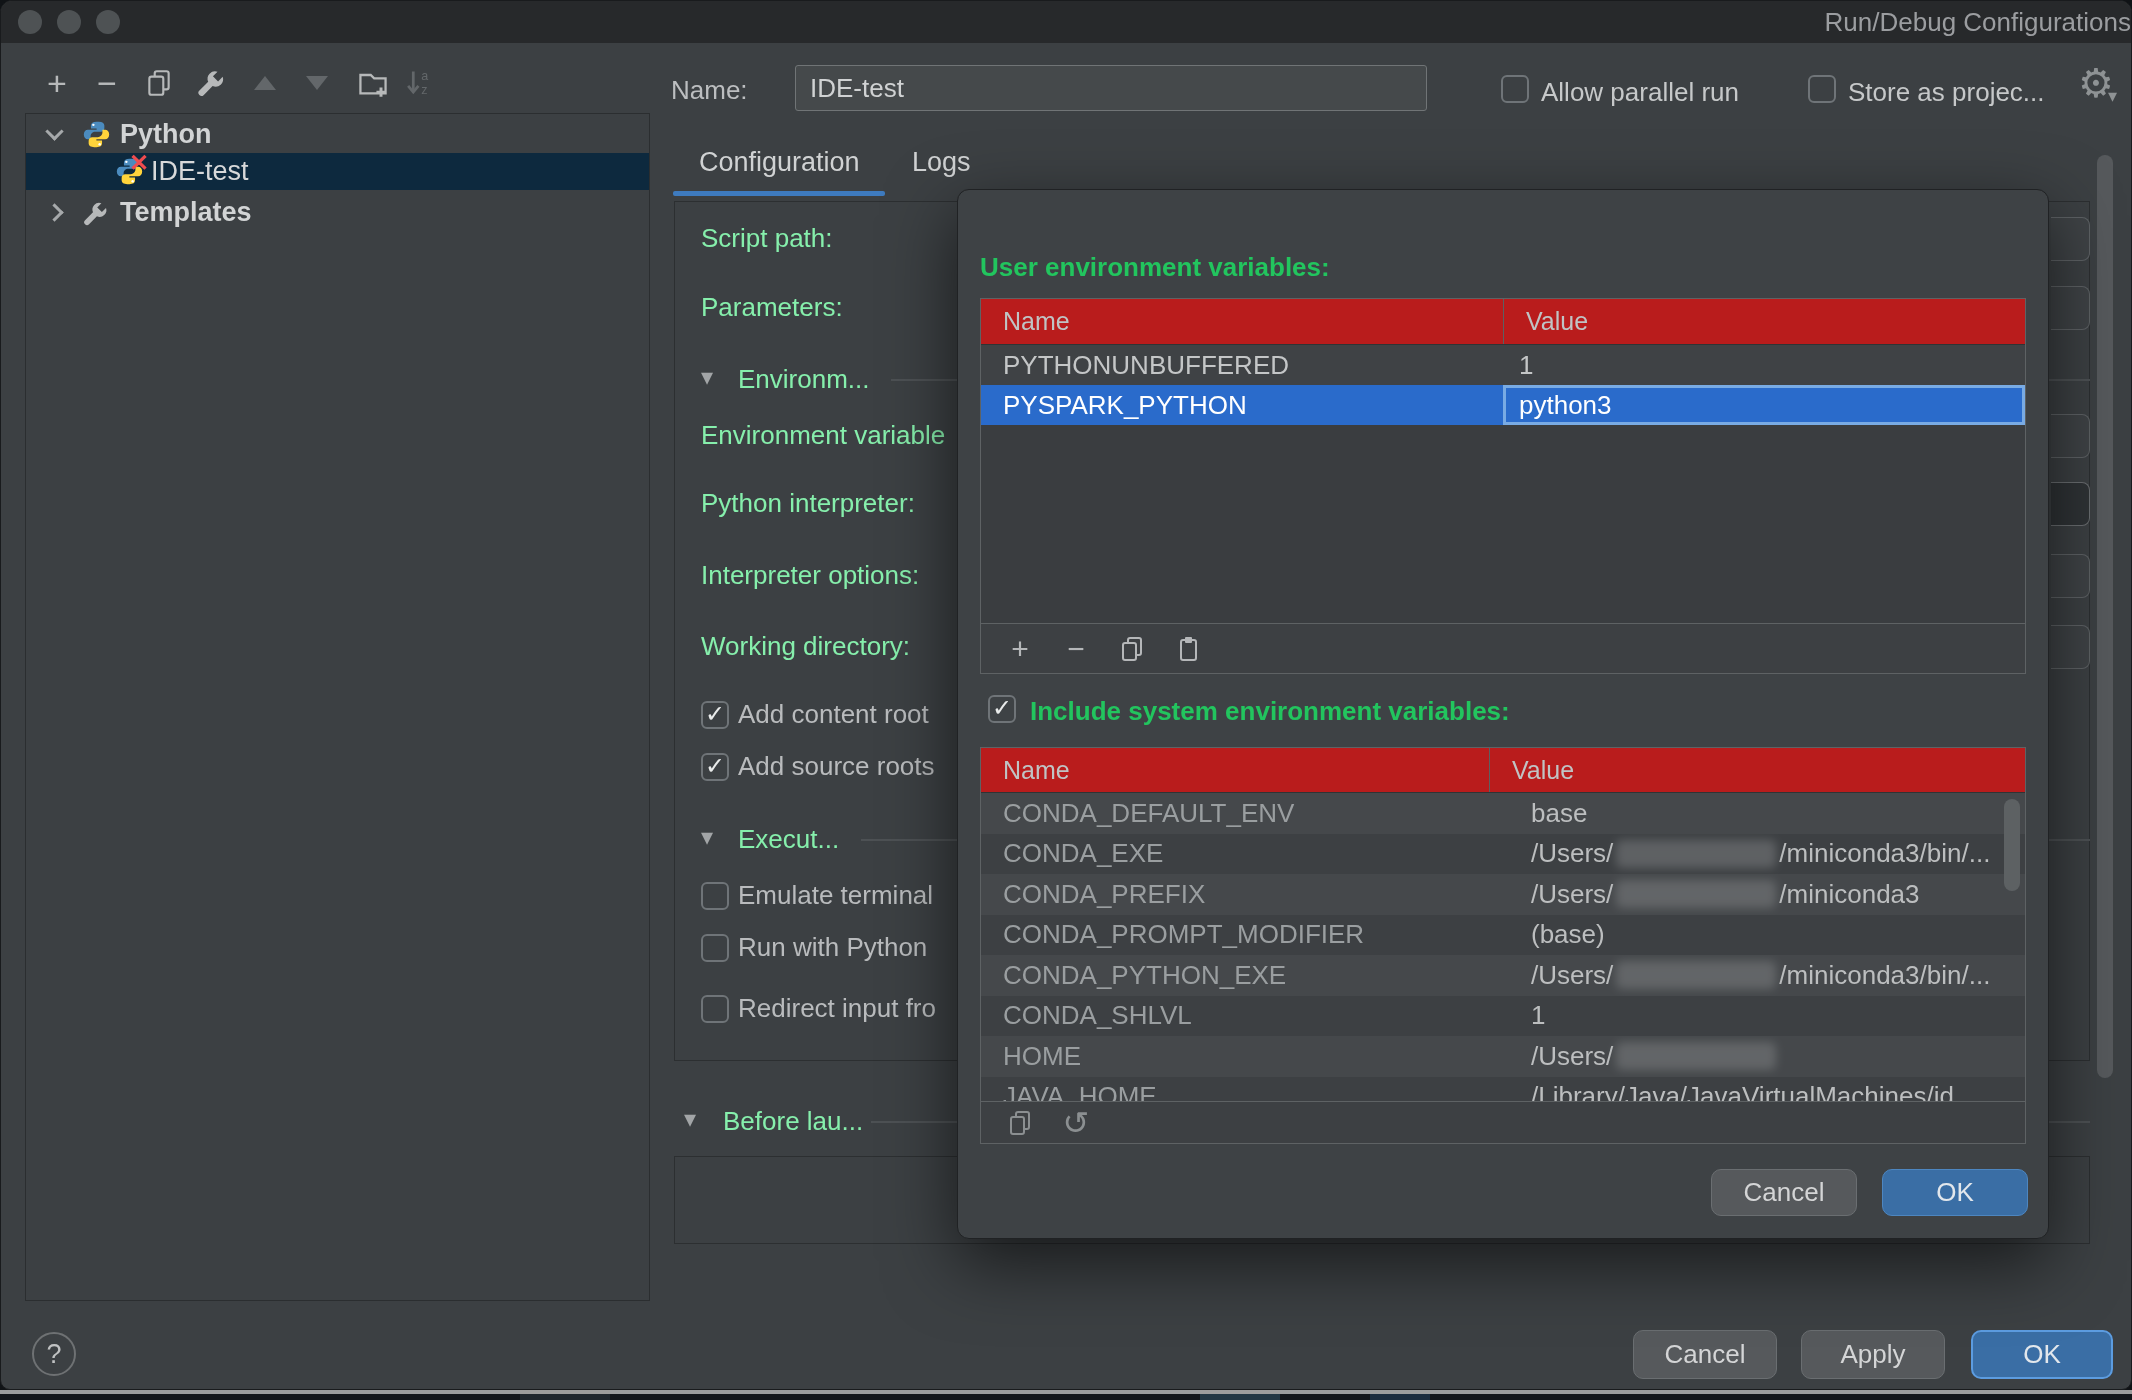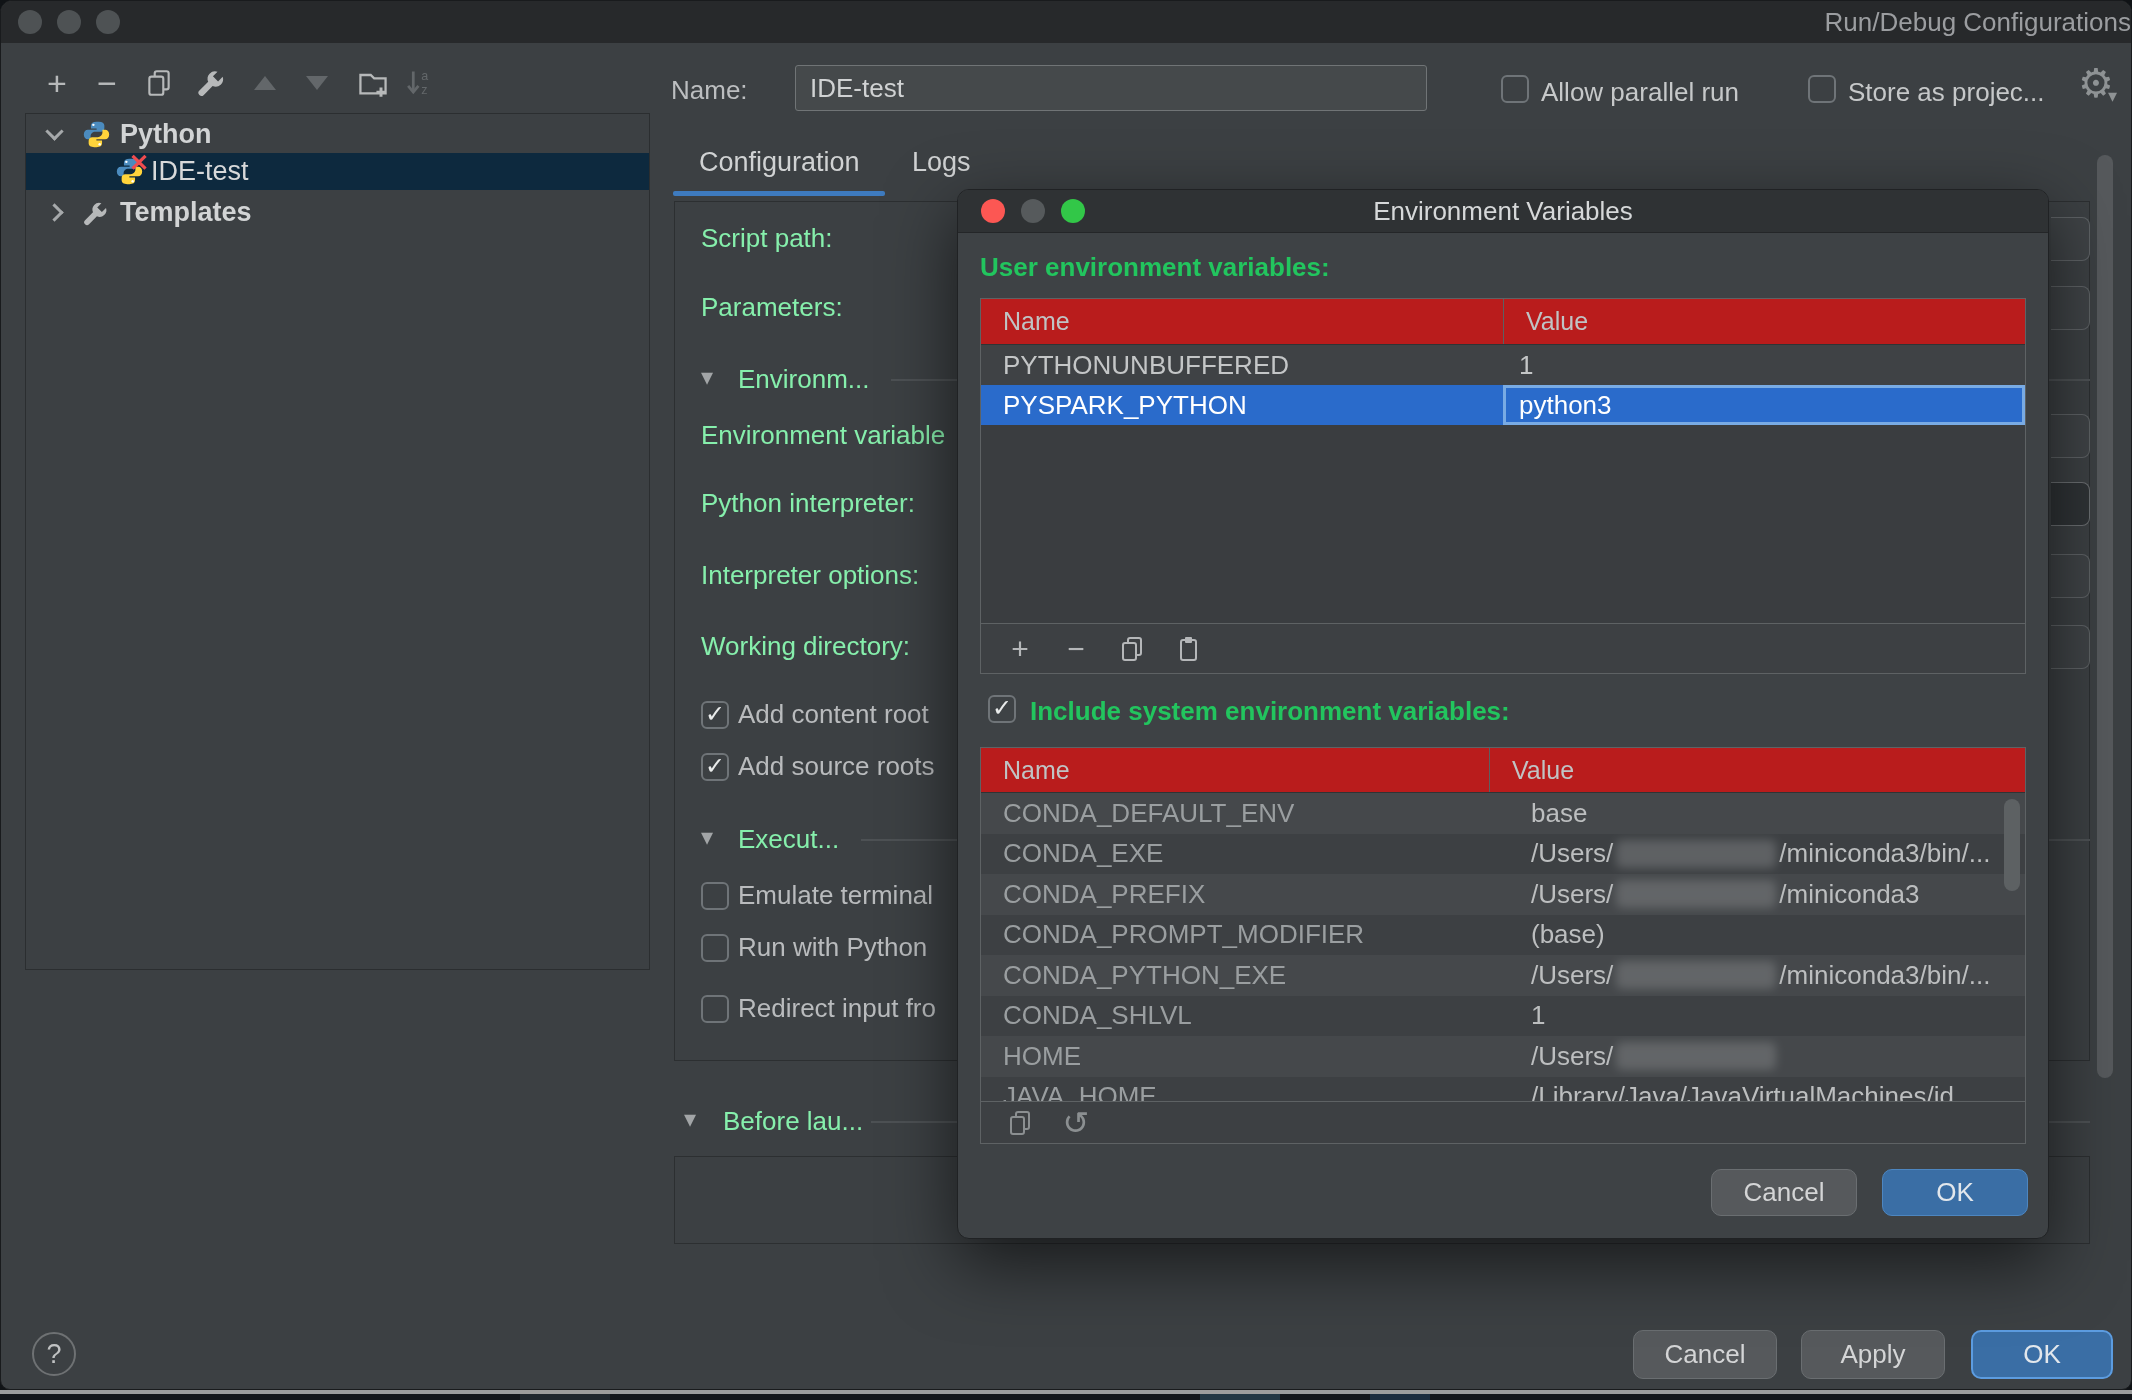--- a/index.html
+++ b/index.html
@@ -17,21 +17,21 @@
   #bottom-line{position:absolute;left:0;top:1390px;width:2132px;height:4px;background:#9c9d9d;}
   #desktop-strip{position:absolute;left:0;top:1394px;width:2132px;height:6px;background:#14171b;}
   .desk-spec{position:absolute;top:0;height:6px;opacity:.8;}
   
   .tb-icon{position:absolute;top:64px;width:36px;height:36px;display:flex;align-items:center;justify-content:center;
            color:#b7b9ba;font-size:34px;line-height:36px;}
   .tb-icon.disabled{color:#63676a;}
   .tri-up{width:0;height:0;border-left:11px solid transparent;border-right:11px solid transparent;border-bottom:14px solid #63676a;}
   .tri-down{width:0;height:0;border-left:11px solid transparent;border-right:11px solid transparent;border-top:14px solid #63676a;}
   
-  #tree-panel{position:absolute;left:24px;top:112px;width:625px;height:857px;border:1px solid #2b2e30;background:#3c4043;}
+  #tree-panel{position:absolute;left:24px;top:112px;width:625px;height:1188px;border:1px solid #2b2e30;background:#3c4043;}
   .tree-row{position:absolute;left:0;width:623px;height:37px;display:flex;align-items:center;color:#d2d4d5;font-size:27px;}
   .tree-row.selected{background:#0d293e;color:#d8d9da;}
   .chev{width:13px;height:13px;border-right:3px solid #a6a9ab;border-bottom:3px solid #a6a9ab;display:inline-block;}
   .chev.down{transform:rotate(45deg);margin-top:-6px;}
   .chev.right{transform:rotate(-45deg);}
   .bold{font-weight:bold;}
   .icon-wrap{position:relative;width:30px;height:30px;display:inline-block;}
   .err-x{position:absolute;left:14px;top:-8px;color:#ef4c4f;font-size:24px;font-weight:bold;}
   
   .hdr-label{position:absolute;color:#bcbec0;font-size:26px;}
@@ -263,26 +263,20 @@
     <div class="sliver" style="top:624px"></div>
 
     <div id="main-scrollbar"></div>
 
     <div id="help-btn">?</div>
     <div class="btn" style="left:1632px;top:1329px;width:144px">Cancel</div>
     <div class="btn" style="left:1800px;top:1329px;width:144px">Apply</div>
     <div class="btn primary focusring" style="left:1970px;top:1329px;width:142px">OK</div>
 
     <div id="dialog">
-      <div id="dlg-titlebar">
-        <div class="light" style="left:23px;background:#fc5753"></div>
-        <div class="light" style="left:63px;background:#565a5c"></div>
-        <div class="light" style="left:103px;background:#32c748"></div>
-        <div id="dlg-title">Environment Variables</div>
-      </div>
 
       <div class="dlg-label" style="left:22px;top:62px">User environment variables:</div>
 
       <div class="dtable" style="top:108px;height:376px">
         <div class="dt-header" style="height:46px">
           <div class="dt-hcell" style="width:522px">Name</div>
           <div class="dt-hdiv"></div>
           <div class="dt-hcell" style="flex:1">Value</div>
         </div>
         <div>

